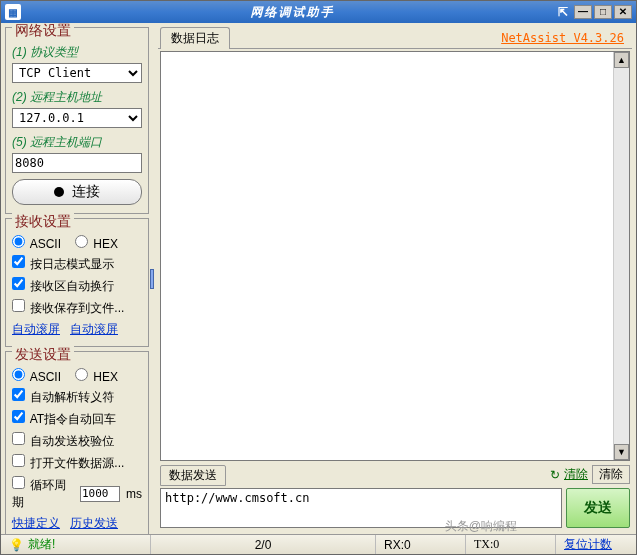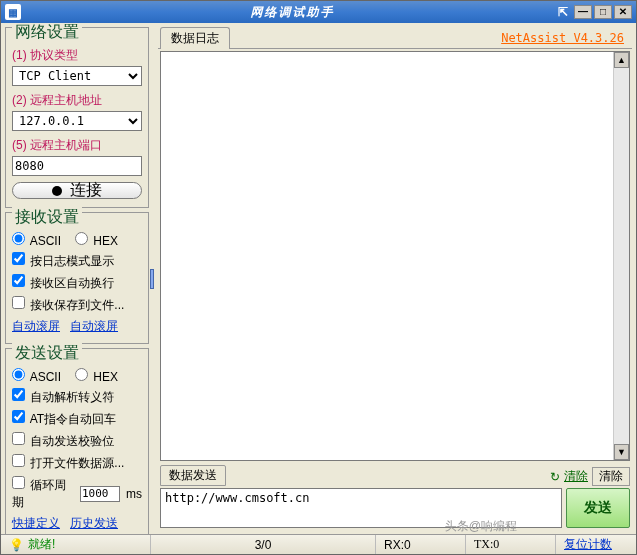--- a/index.html
+++ b/index.html
@@ -8,41 +8,41 @@
 .titlebar { height: 22px; background: linear-gradient(to bottom, #5a8dd0, #3a7ad0 50%, #2a6ac0); display: flex; align-items: center; padding: 0 4px; color: #fff; font-weight: bold; position: relative; }
 .titlebar-icon { width: 16px; height: 16px; background: #fff; border-radius: 2px; margin-right: 6px; display: flex; align-items: center; justify-content: center; font-size: 10px; color: #2a6ac0;}
 .titlebar-title { flex: 1; text-align: center; font-size: 12px; letter-spacing: 2px; font-style: italic; }
 .titlebar-buttons { display: flex; gap: 2px; }
 .tb-btn { width: 18px; height: 14px; background: #d4d0c8; border: 1px solid #888; font-size: 10px; line-height: 10px; text-align: center; cursor: pointer; color:#000; display:flex;align-items:center;justify-content:center;}
 .tb-pin { width:14px; height:14px; margin-right:4px; display:flex;align-items:center;justify-content:center; color:#fff;}
 .body { flex: 1; display: flex; padding: 4px; gap: 0; overflow:hidden;}
 .left-col { width: 144px; display: flex; flex-direction: column; gap: 4px; }
 .right-col { flex: 1; display: flex; flex-direction: column; margin-left: 4px; min-width:0;}
 .groupbox { border: 1px solid #999; padding: 6px 6px 8px 6px; background: #ece9d8; position: relative; }
-.groupbox-title { position: relative; top: -12px; background: #ece9d8; padding: 0 3px; font-size: 16px; color: #14532d; display: inline-block; }
+.groupbox-title { position: relative; top: -12px; background: #ece9d8; padding: 0 3px; font-size: 14px; color: #7f1d1d; display: inline-block; }
 .groupbox-body { margin-top: -8px; }
-.lbl { font-size: 12px; color: #be185d; margin-bottom: 2px; display: block; }
+.lbl { font-size: 12px; color: #15803d; margin-bottom: 2px; display: block; font-style: italic; }
 .sel, .txt { width: 100%; border: 1px solid #7a7a7a; background: #fff; font-size: 12px; height: 20px; padding: 0 2px; font-family: monospace; }
 .sel { appearance:auto; }
 .row { margin-bottom: 6px; }
-.btn { display: flex; align-items: center; justify-content: center; gap: 8px; width: 100%; height: 17px; border: 1px solid #7a7a7a; background: linear-gradient(#fff,#e4e4e4); border-radius: 12px; cursor: pointer; font-size: 16px;}
+.btn { display: flex; align-items: center; justify-content: center; gap: 8px; width: 100%; height: 26px; border: 1px solid #7a7a7a; background: linear-gradient(#fff,#e4e4e4); border-radius: 12px; cursor: pointer; font-size: 14px;}
 .dot { width: 10px; height: 10px; border-radius: 50%; background: #000; display:inline-block;}
 .radio-row, .chk-row { display: flex; align-items: center; gap: 4px; margin-bottom: 4px; font-size: 12px;}
 .radio-row input, .chk-row input { margin-right: 2px; }
 .linklike { color: #0033cc; text-decoration: underline; cursor: pointer; font-size: 12px; }
 .links { display:flex; gap:10px; margin-top:2px;}
 .tabbar { display: flex; align-items: center; height: 22px; border-bottom: 1px solid #999; padding-left: 2px;}
 .tab { border: 1px solid #999; border-bottom: none; padding: 2px 10px; background: #ece9d8; font-size: 12px; border-radius: 3px 3px 0 0; cursor: pointer; }
 .version { margin-left: auto; color: #ff6600; font-size: 12px; text-decoration: underline; padding-right: 8px; cursor:pointer; font-family:monospace;}
 .log-area { flex: 1; border: 1px solid #7a7a7a; background: #fff; margin: 2px 2px 2px 2px; position: relative; }
 .scrollbar-v { position: absolute; right: 0; top: 0; bottom: 0; width: 16px; background: #e8e8e8; border-left: 1px solid #ccc; display:flex; flex-direction:column; }
 .sb-btn{height:16px;background:#d4d0c8;border:1px solid #888;font-size:9px;display:flex;align-items:center;justify-content:center;cursor:pointer;}
 .sb-track{flex:1;}
 .send-panel { margin: 2px; display:flex; flex-direction:column;}
-.send-header { display: flex; align-items: flex-end; gap: 4px; margin-bottom:2px;}
+.send-header { display: flex; align-items: flex-start; gap: 4px; margin-bottom:2px;}
 .send-tab { border: 1px solid #999; padding: 1px 8px; font-size: 12px; background:#ece9d8; cursor:pointer; border-radius:2px 2px 0 0;}
 .send-actions { margin-left: auto; display: flex; align-items:center; gap:4px; color:#008800; font-size:12px;}
 .send-act{cursor:pointer; text-decoration:underline; color:#006600;}
 .reload-icon{color:#006600;}
 .send-row { display: flex; gap: 4px; }
 .send-input { flex: 1; border: 1px solid #7a7a7a; background: #fff; height: 40px; padding: 2px 4px; font-family: monospace; font-size: 12px; resize:none;}
 .send-btn { width: 64px; background: linear-gradient(#d6f5c6,#9ee07a); border: 1px solid #4a904a; color: #0a5a0a; font-size: 14px; font-weight: bold; cursor: pointer; border-radius:2px;}
 .statusbar { height: 20px; border-top: 1px solid #999; display: flex; align-items: center; font-size: 12px; background: linear-gradient(#f4f2e8,#e4e0d0); }
 .sb-cell { border-right: 1px solid #bbb; padding: 0 8px; height: 100%; display:flex; align-items:center; }
 .sb-ready { color:#008800; display:flex;align-items:center;gap:4px;}
@@ -180,21 +180,21 @@
         </div>
       </div>
     </div>
   </div>
 
   <div class="statusbar">
     <div class="sb-cell sb-ready" style="width:150px;">
       <span class="sb-ready-icon">💡</span>
       <span>就绪!</span>
     </div>
-    <div class="sb-cell" style="flex:1;justify-content:center;">3/0</div>
+    <div class="sb-cell" style="flex:1;justify-content:center;">2/0</div>
     <div class="sb-cell" style="width:90px;">RX:0</div>
     <div class="sb-cell" style="width:90px;font-family:Liberation Serif, serif;">TX:0</div>
     <div class="sb-cell" style="width:80px;border-right:none;text-decoration:underline;">
         <span class="sb-link">复位计数</span>
       </div>
   </div>
 
   <div class="watermark">头条@响编程</div>
 </div>
 

